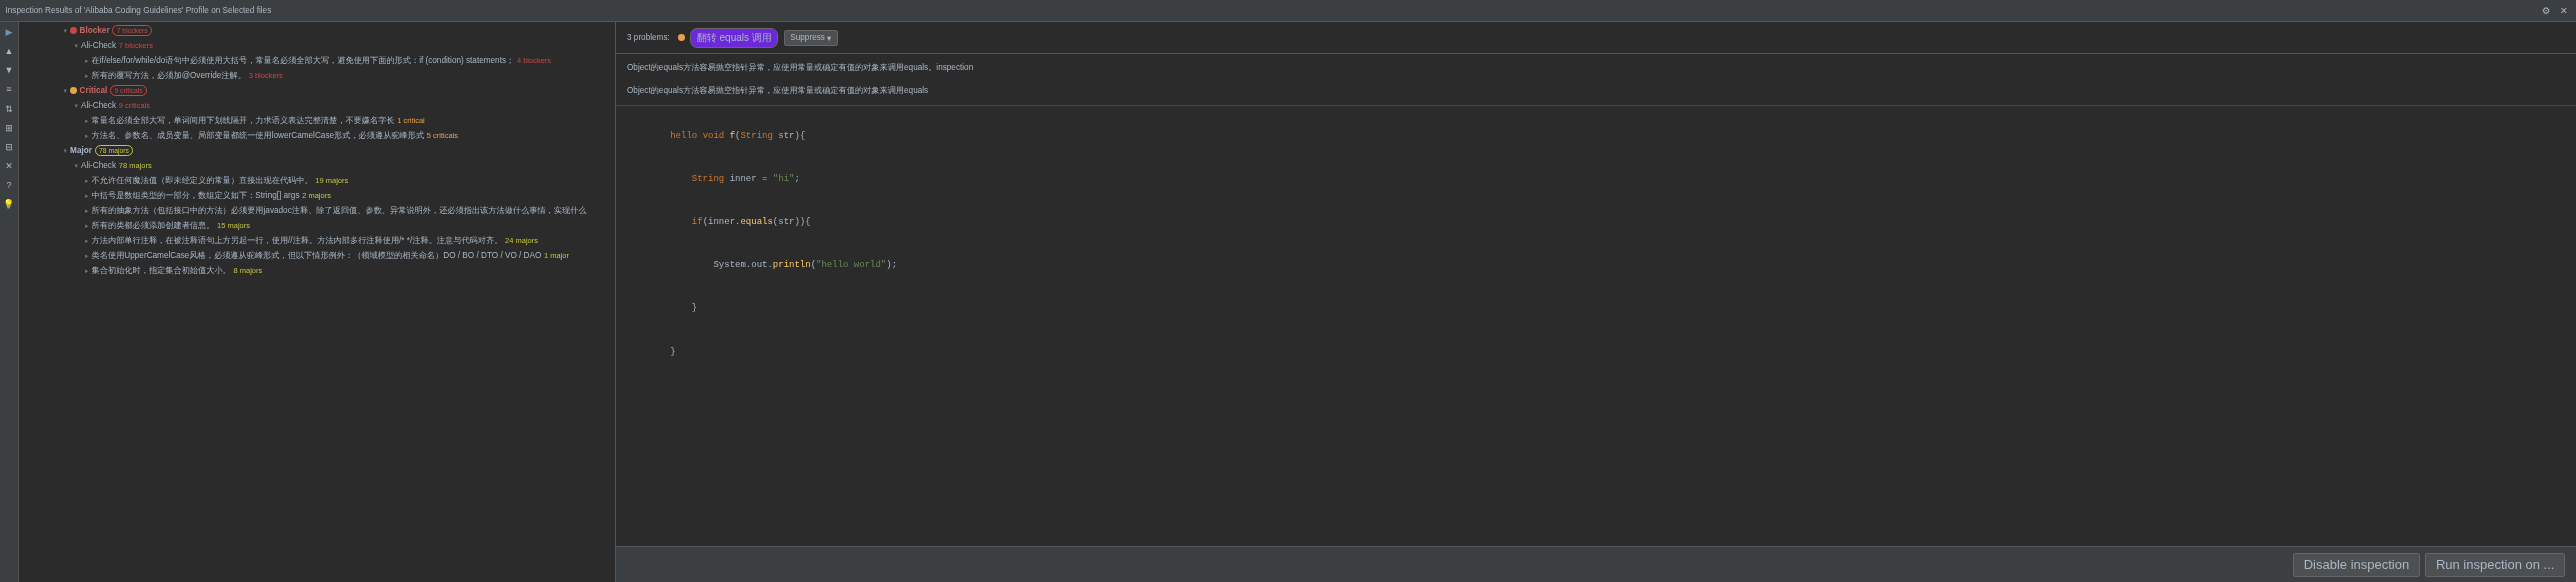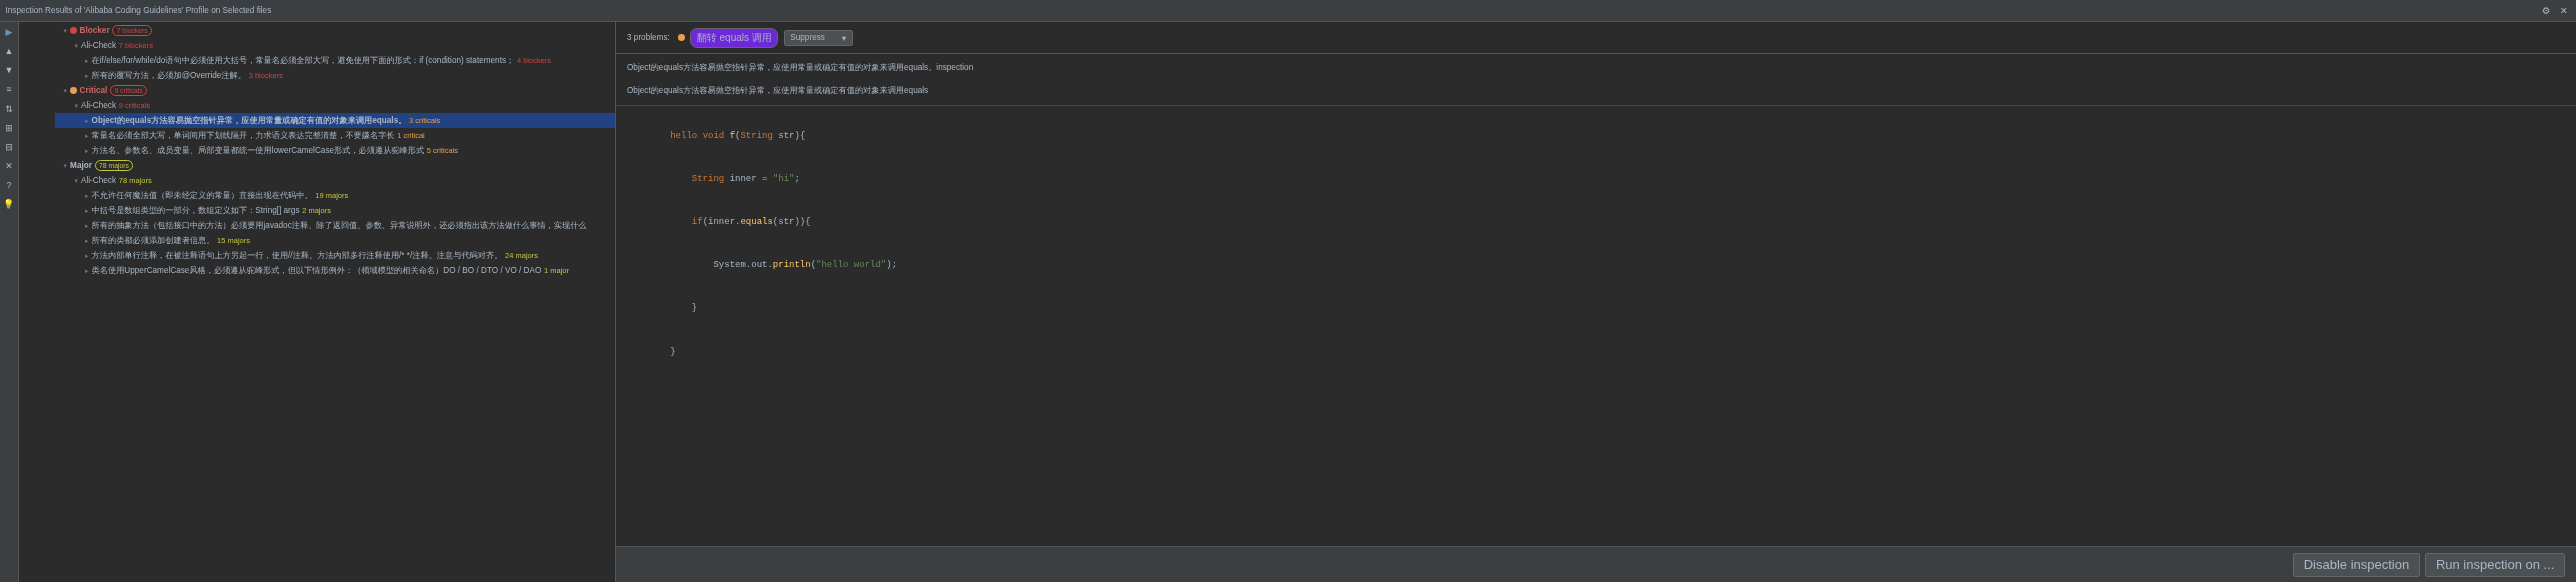--- a/index.html
+++ b/index.html
@@ -195,21 +195,21 @@
     .suppress-btn {
       background: #4c5052;
       border: 0.7px solid #666;
       border-radius: 2.1px;
       color: #a9b7c6;
       padding: 2.1px 5.5px;
       font-size: 8.2px;
       cursor: pointer;
       display: flex;
       align-items: center;
-      gap: 17px;
+      gap: 2px;
     }
 
     .description-area {
       padding: 8.2px 11px;
       border-bottom: 0.7px solid #444;
       color: #a9b7c6;
       font-size: 8.2px;
       line-height: 1.5;
     }
 
@@ -312,25 +312,20 @@
       <span class="item-text bold critical-color">Critical</span>
       <span class="badge red">9 criticals</span>
     </div>
 
     <div class="tree-item indent-2">
       <span class="arrow expanded"></span>
       <span class="item-text">Ali-Check</span>
       <span class="count-text count-red">9 criticals</span>
     </div>
 
-    <div class="tree-item indent-3 selected">
-      <span class="arrow collapsed"></span>
-      <span class="item-text bold">Object的equals方法容易抛空指针异常，应使用常量或确定有值的对象来调用equals。</span>
-      <span class="count-text count-orange">3 criticals</span>
-    </div>
     <div class="tree-item indent-3">
       <span class="arrow collapsed"></span>
       <span class="item-text">常量名必须全部大写，单词间用下划线隔开，力求语义表达完整清楚，不要嫌名字长</span>
       <span class="count-text count-orange">1 critical</span>
     </div>
     <div class="tree-item indent-3">
       <span class="arrow collapsed"></span>
       <span class="item-text">方法名、参数名、成员变量、局部变量都统一使用lowerCamelCase形式，必须遵从驼峰形式</span>
       <span class="count-text count-orange">5 criticals</span>
     </div>
@@ -368,20 +363,25 @@
     </div>
     <div class="tree-item indent-3">
       <span class="arrow collapsed"></span>
       <span class="item-text">方法内部单行注释，在被注释语句上方另起一行，使用//注释。方法内部多行注释使用/* */注释。注意与代码对齐。</span>
       <span class="count-text count-yellow">24 majors</span>
     </div>
     <div class="tree-item indent-3">
       <span class="arrow collapsed"></span>
       <span class="item-text">类名使用UpperCamelCase风格，必须遵从驼峰形式，但以下情形例外：（领域模型的相关命名）DO / BO / DTO / VO / DAO</span>
       <span class="count-text count-yellow">1 major</span>
+    </div>
+    <div class="tree-item indent-3">
+      <span class="arrow collapsed"></span>
+      <span class="item-text">集合初始化时，指定集合初始值大小。</span>
+      <span class="count-text count-yellow">8 majors</span>
     </div>
 
   </div>
 
   <div class="right-panel">
 
     <div class="problems-header">
       <span class="problems-label">
         <span>3 problems:</span>
       </span>

